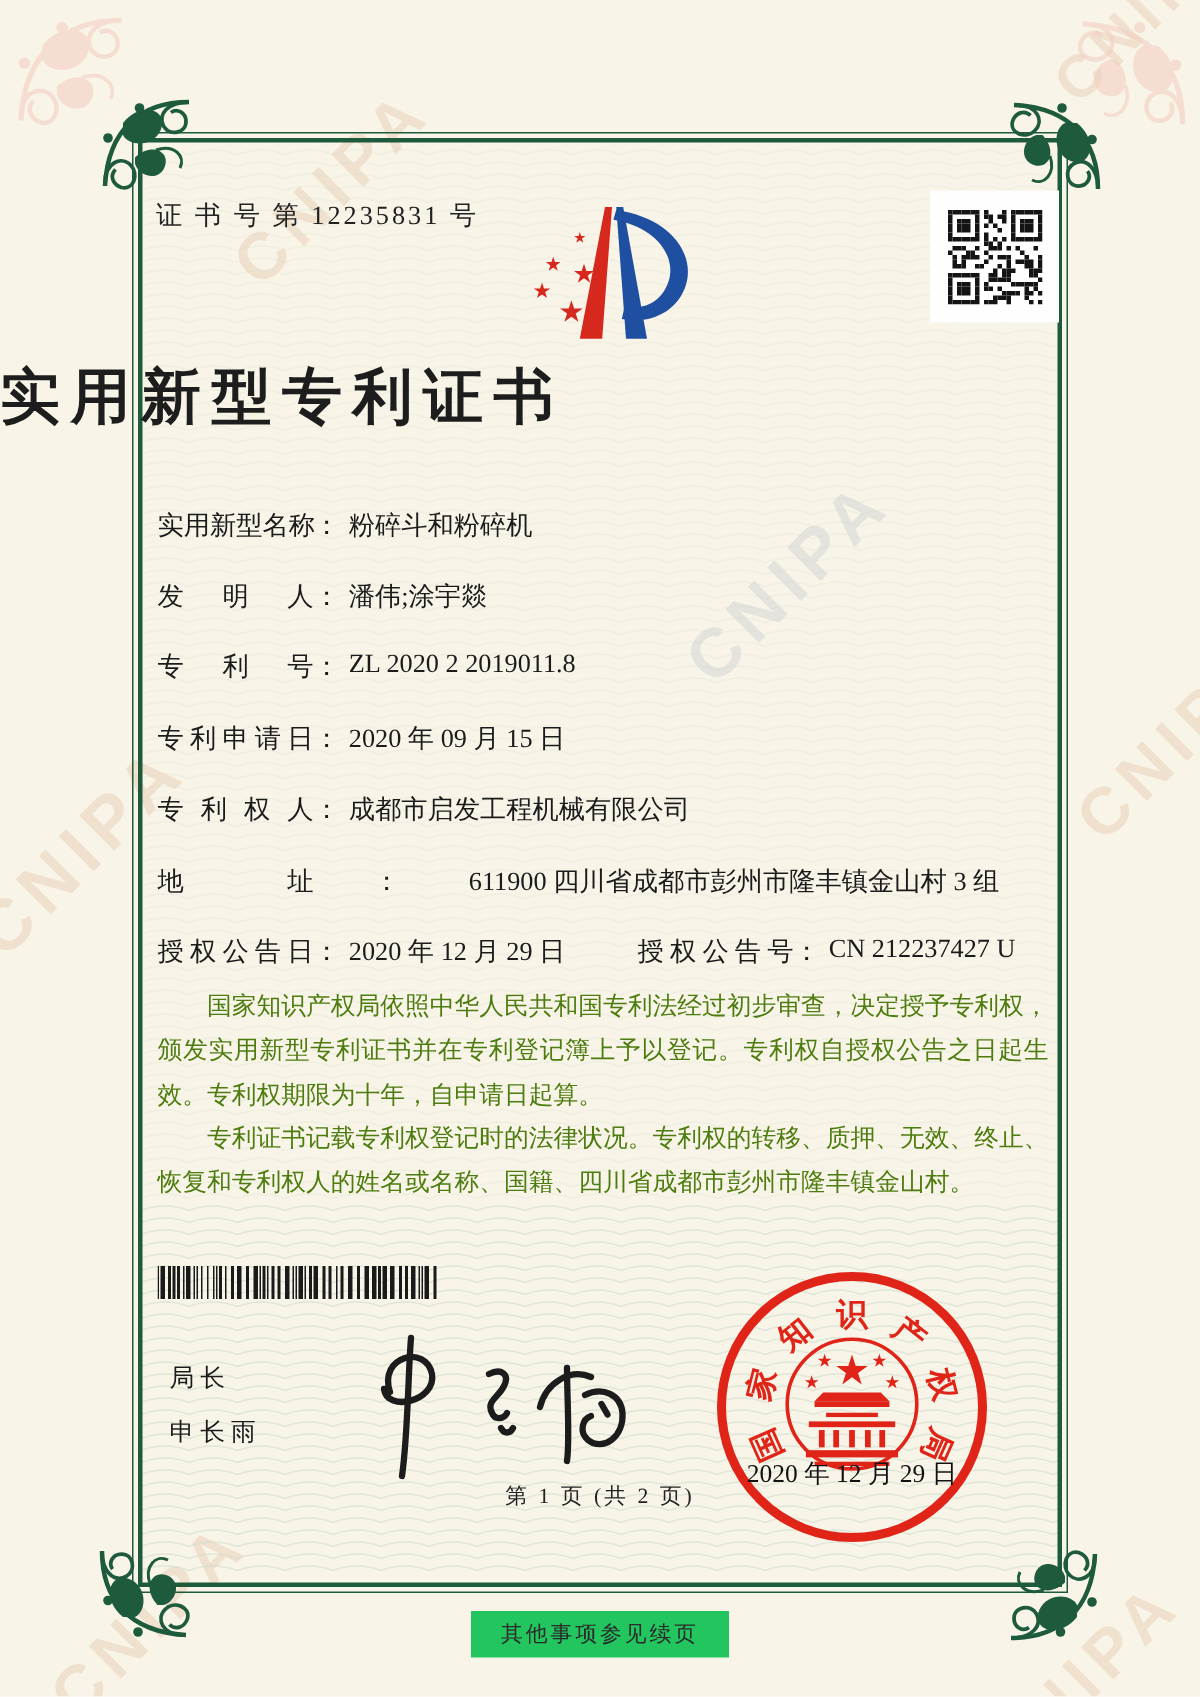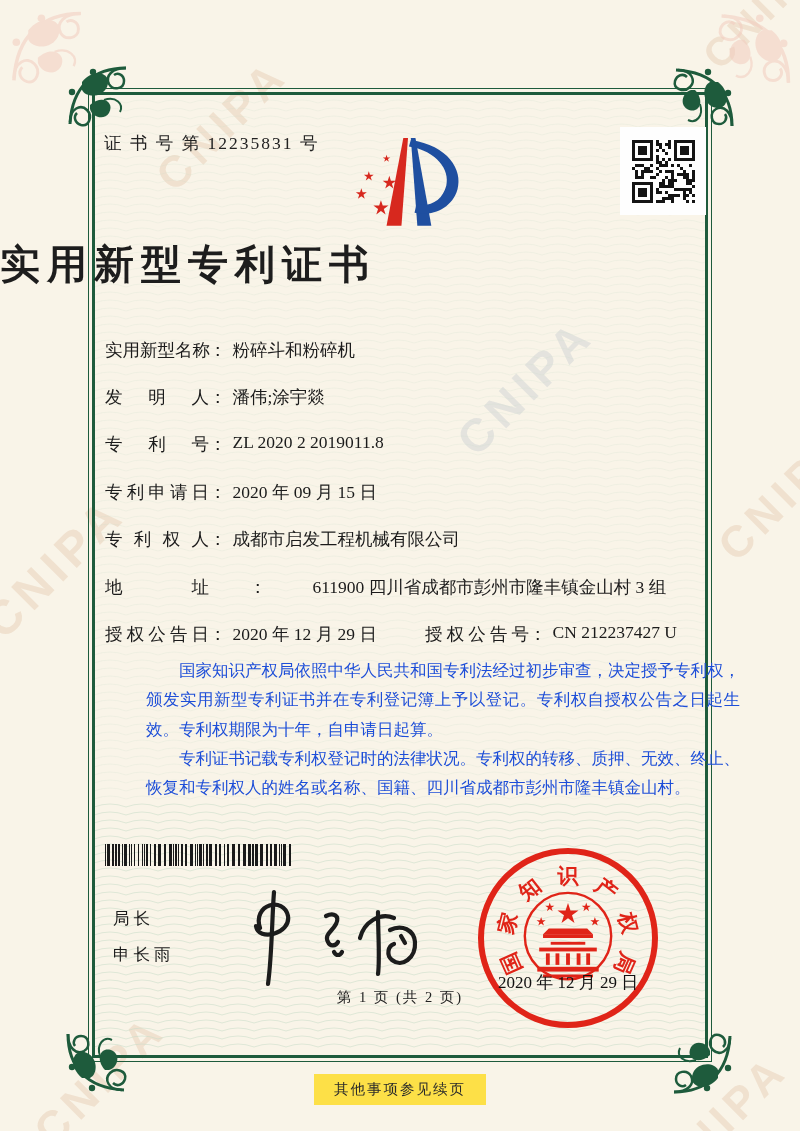--- a/index.html
+++ b/index.html
@@ -25,26 +25,26 @@
   
   .certno{left:104px; top:131px; font-size:17.5px; color:#222; letter-spacing:2px; z-index:2;}
   .title{left:0; top:237px; width:100%; text-align:left; font-size:40px; font-weight:700;
          letter-spacing:7px; color:#1d1d1d; z-index:2;}
   .fieldrow{left:105px; width:600px; display:flex; align-items:flex-start;
             font-size:17.5px; color:#1b1b1b; z-index:2; white-space:nowrap;}
   .f-label{display:inline-block; width:104px; text-align:justify; text-align-last:justify;}
   .f-colon{margin:0 6px 0 0;}
   .grantpair{position:absolute; top:0; display:flex; white-space:nowrap;}
   .paras{left:105px; top:656px; width:594px; z-index:2; font-size:16.5px; line-height:1.78;
-         color:#1d4ed8; text-align:justify;margin-left:41px;}
+         color:#4d7c0f; text-align:justify;}
   .paras p{margin:0; text-indent:2em;}
   .sig-label{left:113px; font-size:16.5px; letter-spacing:4px; color:#1b1b1b; z-index:3;}
   .footer-page{left:0; top:988px; width:800px; text-align:center; font-size:14.5px;
                letter-spacing:2px; color:#222; z-index:2;}
-  .note-box{left:50%; top:1074px; transform:translateX(-50%); background:#fde047;
+  .note-box{left:50%; top:1074px; transform:translateX(-50%); background:#22c55e;
             padding:6px 20px; font-size:14.5px; letter-spacing:2px; color:#2a2a2a; z-index:2;}
   
   .seal{left:478px; top:848px; width:180px; height:180px; box-sizing:border-box;
         border:6px solid #e02418; border-radius:50%; z-index:3;
         display:flex; align-items:center; justify-content:center;}
   .seal-char{position:absolute; left:50%; top:50%; font-size:21px; font-weight:700;
              color:#e02418; font-family:"Liberation Serif","DejaVu Serif",serif;}
   .seal-date{left:478px; top:971px; width:180px; text-align:center; font-size:17px;
              color:#111; z-index:4; white-space:nowrap;}
   .qr-pad{left:620px; top:127px; width:86px; height:88px; background:#fefefe; z-index:2;

